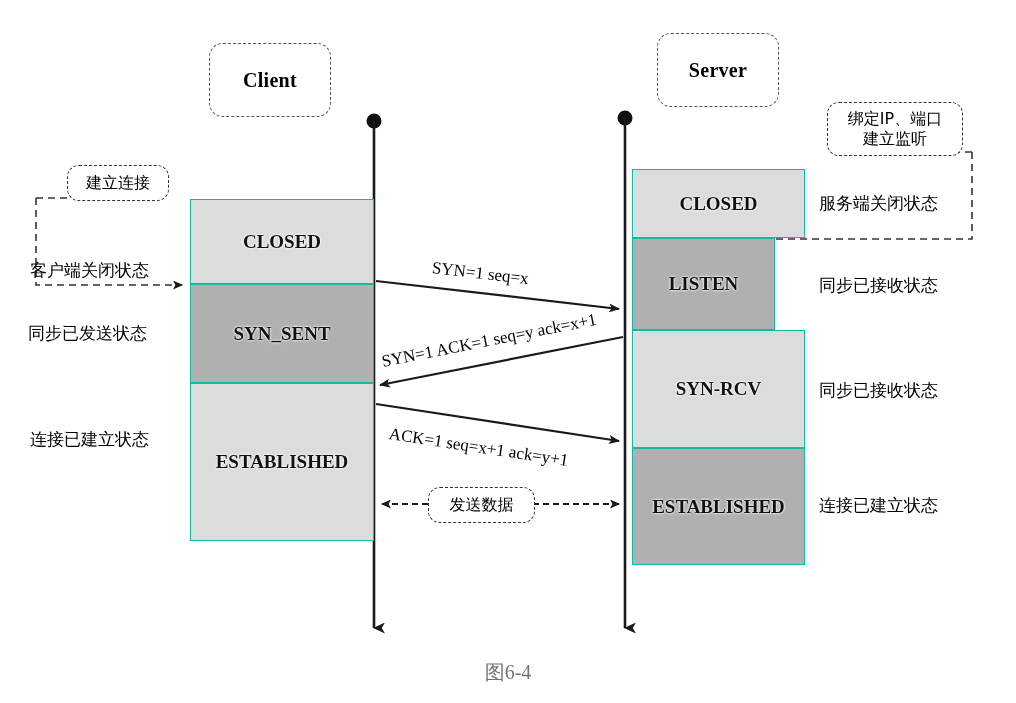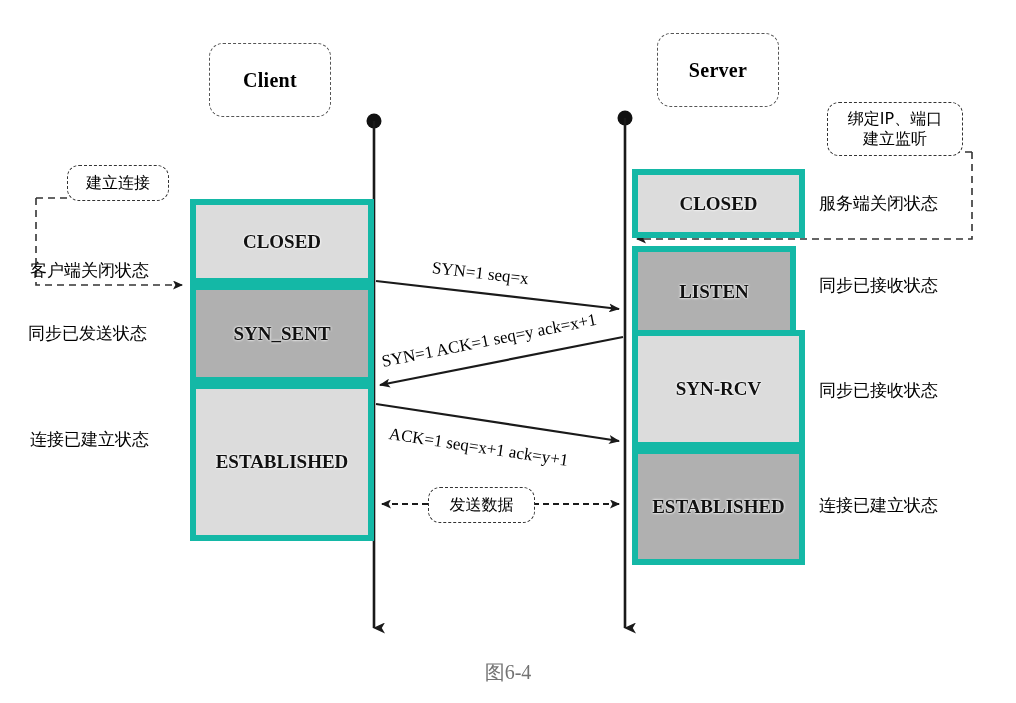--- a/index.html
+++ b/index.html
@@ -45,21 +45,21 @@
   
   .state-box {
     position: absolute;
     display: flex;
     align-items: center;
     justify-content: center;
     font-family: "Liberation Serif", "DejaVu Serif", serif;
     font-size: 19px;
     font-weight: bold;
     color: #111111;
-    border: 6px solid #14b8a6;
+    border: 1px solid #14b8a6;
     box-sizing: border-box;
     text-shadow: 0 0 2px #ffffff, 0 0 3px #ffffff;
   }
   .fill-light { background: #dcdcdc; }
   .fill-dark  { background: #b0b0b0; }
 
   
   .side-label {
     position: absolute;
     font-family: "DejaVu Sans", "Liberation Sans", sans-serif;
@@ -169,21 +169,21 @@
   <div class="state-box fill-dark" style="left:190px; top:284px; width:184px; height:99px;">
     <span>SYN_SENT</span>
   </div>
   <div class="state-box fill-light" style="left:190px; top:383px; width:184px; height:158px;">
     <span>ESTABLISHED</span>
   </div>
 
   <div class="state-box fill-light" style="left:632px; top:169px; width:173px; height:69px;">
     <span>CLOSED</span>
   </div>
-  <div class="state-box fill-dark" style="left:632px; top:246px; width:164px; height:92px;">
+  <div class="state-box fill-dark" style="left:632px; top:238px; width:143px; height:92px;">
     <span>LISTEN</span>
   </div>
   <div class="state-box fill-light" style="left:632px; top:330px; width:173px; height:118px;">
     <span>SYN-RCV</span>
   </div>
   <div class="state-box fill-dark" style="left:632px; top:448px; width:173px; height:117px;">
     <span>ESTABLISHED</span>
   </div>
 
   <div class="side-label" style="left:30px; top:236px;margin-top:23px;">客户端关闭状态</div>

